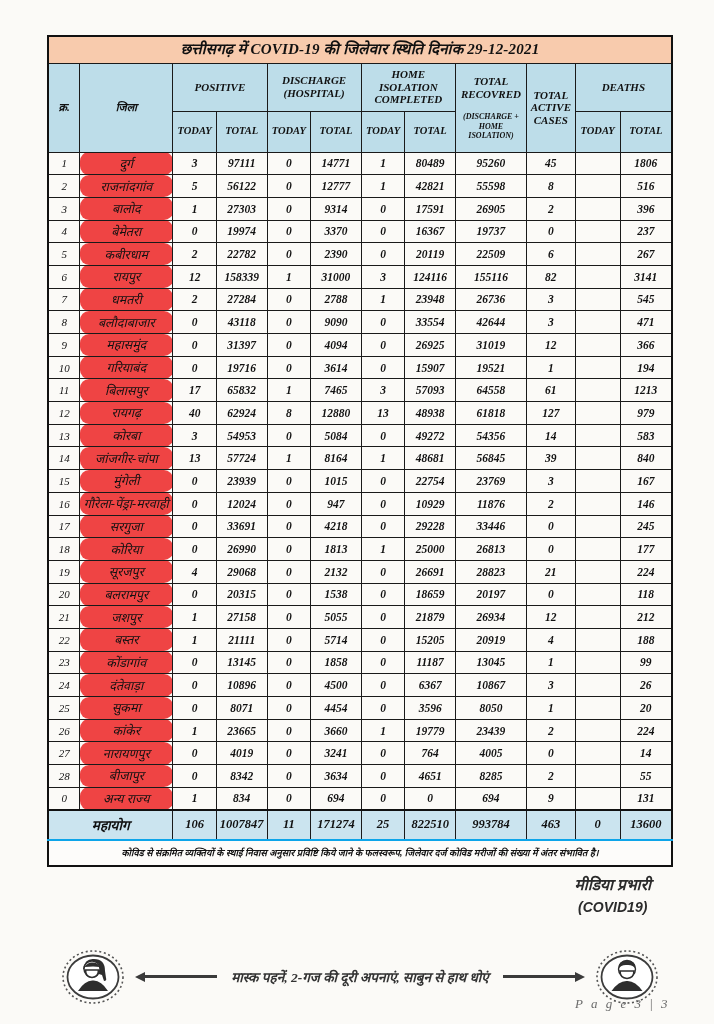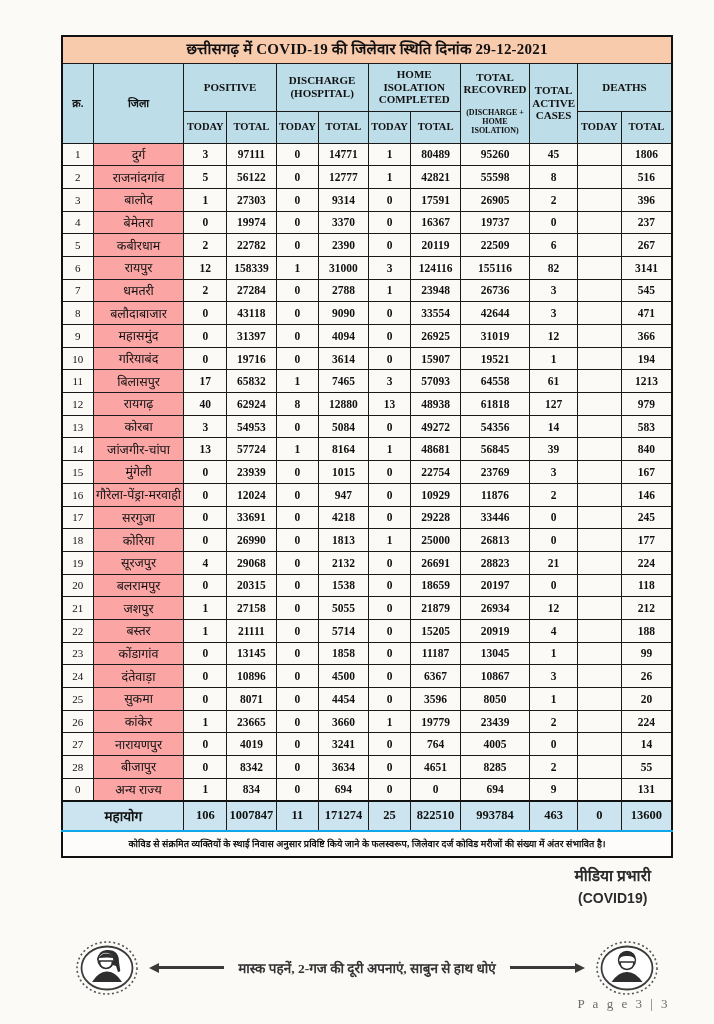--- a/index.html
+++ b/index.html
@@ -3,22 +3,23 @@
 <meta charset="utf-8">
 <style>
   * { box-sizing: border-box; margin: 0; padding: 0; }
   html,body { background:#ffffff; }
   .page {
     width: 714px; height: 1024px;
     background: #fbfaf7;
     font-family: "Liberation Serif", "DejaVu Serif", serif;
     color: #111;
     position: relative;
-    padding: 35px 41px 0 61px;
+    padding: 35px 41px 0 47px;
     overflow: hidden;
+    font-style: italic;
   }
   table.covid {
     width: 100%;
     border-collapse: collapse;
     border: 2.5px solid #111;
     table-layout: fixed;
   }
   table.covid th, table.covid td {
     border: 1.2px solid #1a1a1a;
     text-align: center;
@@ -28,32 +29,33 @@
   }
   .title-cell {
     background: #f8cbad;
     font-weight: bold;
     font-size: 15px;
     height: 27px;
     letter-spacing: .2px;
   }
   thead th { background: #bddde9; font-weight: bold; line-height: 1.15; }
   tr.group-row th { height: 48px; font-size: 11px; }
-  tr.sub-row th { height: 32px; font-size: 10.5px; }
+  tr.sub-row th { height: 41px; font-size: 10.5px; }
   th.recovered-head { font-size: 10.5px; }
   th.recovered-head .sub { display:block; font-size: 8px; font-weight: bold; margin-top: 12px; }
   th.active-head { font-size: 10.5px; }
   tbody tr.data-row { height: 22.7px; }
   td.serial { font-size: 11px; }
   td.district {
-    background: #fca5a5;
+    background: #ef4444;
     text-align: left;
     padding-left: 5px;
     font-size: 12.5px;
     white-space: nowrap;
+    border-radius: 9px;
   }
   td.num { font-size: 11.5px; font-weight: bold; }
   tr.total-row { height: 30px; background: #cbe4ef; }
   tr.total-row td { border-top: 2px solid #111; border-bottom: 2px solid #0ea5e9; }
   tr.total-row .total-label { font-weight: bold; font-size: 13.5px; background:#cbe4ef; }
   tr.total-row .num { font-size: 12.5px; }
   tr.footnote-row td {
     height: 26px;
     background: #fdfcfa;
     font-size: 9.3px;

